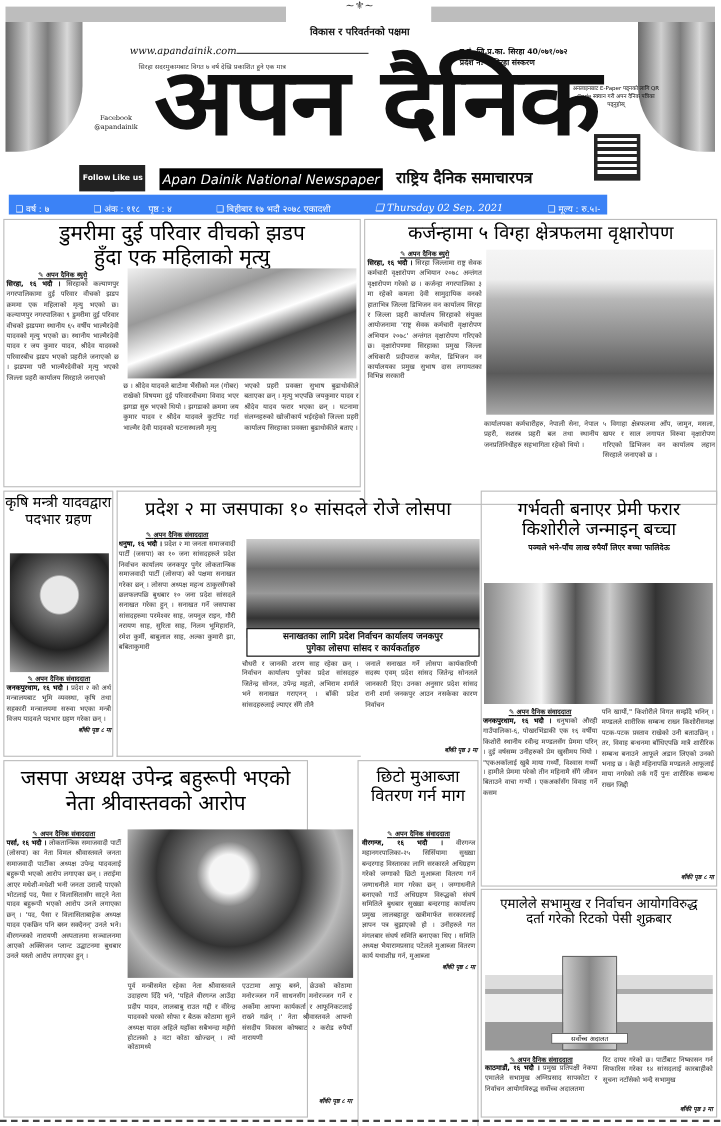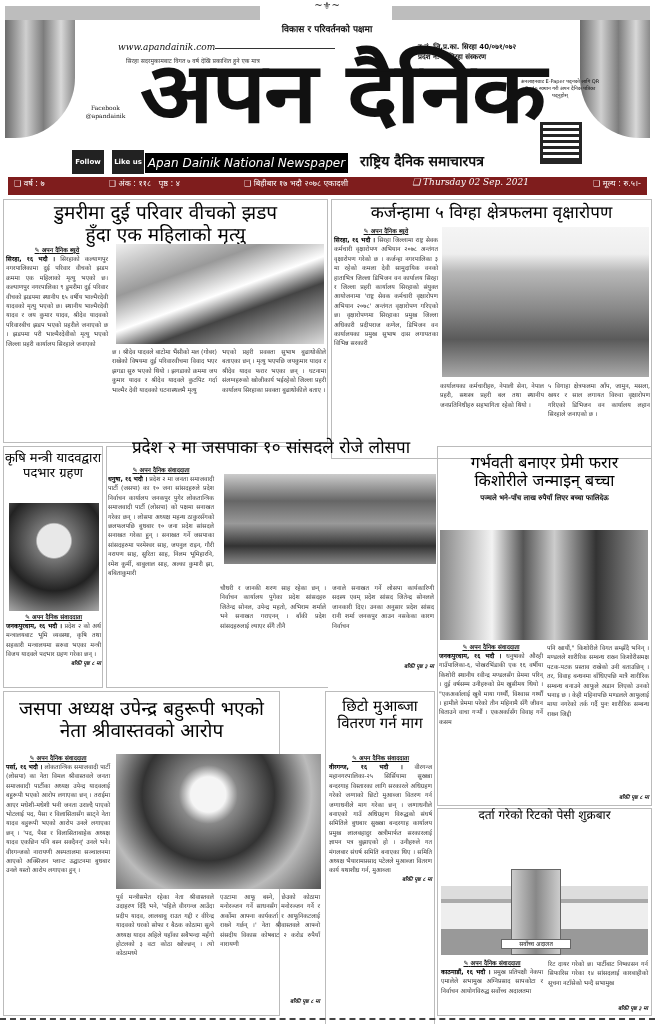--- a/index.html
+++ b/index.html
@@ -18,21 +18,21 @@
 .subline{left:126px;top:57px;font-size:6px;color:#333}
 .reg{left:418px;top:42px;font-size:7px;line-height:10px;font-weight:bold}
 .title{left:140px;top:48px;font-size:84px;font-weight:bold;line-height:90px;letter-spacing:-2px;font-family:"DejaVu Sans",sans-serif;transform:scaleX(1.15);transform-origin:left}
 .fb{left:78px;top:104px;width:55px;font-family:"DejaVu Serif",serif;font-size:6px;text-align:center;line-height:8px}
 .sbtn{top:150px;width:32px;height:24px;background:#222;color:#fff;font-size:7px;font-weight:bold;text-align:center;line-height:24px}
 .tag{left:145px;top:153px;width:203px;height:20px;background:#000;color:#fff;font-style:italic;font-size:12px;line-height:20px;text-align:center}
 .natl{left:360px;top:151px;font-size:14px;font-weight:bold}
 .qrtext{left:520px;top:78px;width:80px;font-size:5px;line-height:7px;text-align:center}
 .qr{left:540px;top:122px;width:42px;height:42px;background:
 repeating-linear-gradient(0deg,#000 0 3px,#fff 3px 6px),#000;border:3px solid #000;opacity:.85}
-.infobar{left:8px;top:177px;width:639px;height:18px;background:#7f1d1d;color:#fff;font-size:8px;display:flex;justify-content:space-between;align-items:flex-start;padding:0 6px}
+.infobar{left:8px;top:177px;width:544px;height:18px;background:#3b82f6;color:#fff;font-size:8px;display:flex;justify-content:space-between;align-items:flex-end;padding:0 6px}
 .infobar span{white-space:nowrap}
 .infobar .eng{font-family:"DejaVu Serif",serif;font-style:italic;font-size:9px}
 
 .box{border:1px solid #bbb}
 .hl{font-weight:normal;text-align:center;line-height:1.15;color:#000}
 .by{font-size:6px;font-weight:bold;text-decoration:underline;text-align:center}
 .body{font-size:6.2px;line-height:9.4px;text-align:justify;color:#333}
 .body b{color:#000}
 .cont{font-size:5.5px;font-style:italic;font-weight:bold;text-align:right}
 .img{background:linear-gradient(135deg,#d7d7d7,#8c8c8c 45%,#e3e3e3 70%,#5d5d5d)}
@@ -55,21 +55,21 @@
   <div class="abs reg">
     <div>द.नं. जि.प्र.का. सिरहा 40/०७१/०७२</div>
     <div>प्रदेश नं. २ सिरहा संस्करण</div>
   </div>
   <div class="abs title">अपन दैनिक</div>
   <div class="abs fb">
     <div>Facebook</div>
     <div>@apandainik</div>
   </div>
   <div class="abs sbtn" style="left:72px">Follow us</div>
-  <div class="abs sbtn" style="left:112px">Like us</div>
+  <div class="abs sbtn" style="left:100px">Like us</div>
   <div class="abs tag">Apan Dainik National Newspaper</div>
   <div class="abs natl">राष्ट्रिय दैनिक समाचारपत्र</div>
   <div class="abs qrtext">अनलाइनबाट E-Paper पढ्नको लागि QR Code स्क्यान गरी अपन दैनिक पत्रिका पढ्नुहोस्</div>
   <div class="abs qr"></div>
 </div>
 
 <div class="abs infobar">
   <span><span>❑</span> <span>वर्ष : ७</span></span>
   <span><span>❑</span> <span>अंक : ११८</span> &nbsp; <span>पृष्ठ : ४</span></span>
   <span><span>❑</span> <span>बिहीबार १७ भदौ २०७८ एकादशी</span></span>
@@ -105,27 +105,31 @@
   <div class="hl" style="font-size:13px">पदभार ग्रहण</div>
   <div class="abs img" style="left:5px;top:56px;width:90px;height:108px;background:radial-gradient(circle at 50% 35%,#e8e8e8 0 20%,#777 22%,#222 60%,#aaa)"></div>
   <div class="abs" style="left:2px;top:166px;width:95px">
     <div class="by"><span>✎</span> <span>अपन दैनिक संवाददाता</span></div>
     <div class="body"><b>जनकपुरधाम, १६ भदौ ।</b> <span>प्रदेश २ को अर्थ मन्त्रालयबाट भूमि व्यवस्था, कृषि तथा सहकारी मन्त्रालयमा सरुवा भएका मन्त्री विजय यादवले पदभार ग्रहण गरेका छन् ।</span></div>
     <div class="cont">बाँकी पृष्ठ ८ मा</div>
   </div>
 </div>
 
 <div class="abs box" style="left:106px;top:446px;width:222px;height:242px;border-right:none"></div>
-<div class="abs" style="left:106px;top:430px;width:330px;height:242px">
+<div class="abs" style="left:106px;top:446px;width:330px;height:242px">
   <div class="hl abs" style="left:0;top:8px;width:330px;font-size:17px">प्रदेश २ मा जसपाका १० सांसदले रोजे लोसपा</div>
   <div class="abs" style="left:2px;top:36px;width:106px">
     <div class="by"><span>✎</span> <span>अपन दैनिक संवाददाता</span></div>
     <div class="body"><b>धनुषा, १६ भदौ ।</b> <span>प्रदेश २ मा जनता समाजवादी पार्टी (जसपा) का १० जना सांसदहरुले प्रदेश निर्वाचन कार्यालय जनकपुर पुगेर लोकतान्त्रिक समाजवादी पार्टी (लोसपा) को पक्षमा सनाखत गरेका छन् । लोसपा अध्यक्ष महन्थ ठाकुरसँगको छलफलपछि बुधबार १० जना प्रदेश सांसदले सनाखत गरेका हुन् । सनाखत गर्ने जसपाका सांसदहरुमा परमेश्वर साह, जयनुल राइन, गौरी नरायण साह, सुरिता साह, निलम भूमिहारनि, रमेश कुर्मी, बाबुलाल साह, अल्का कुमारी झा, बबिताकुमारी</span></div>
   </div>
   <div class="abs img" style="left:118px;top:44px;width:212px;height:90px;background:linear-gradient(180deg,#ccc,#666 30%,#999 55%,#333 80%,#888)"></div>
+  <div class="abs caption" style="left:118px;top:125px;width:212px">
+    <div>सनाखतका लागि प्रदेश निर्वाचन कार्यालय जनकपुर</div>
+    <div>पुगेका लोसपा सांसद र कार्यकर्ताहरु</div>
+  </div>
   <div class="abs body" style="left:114px;top:153px;width:106px">चौधरी र जानकी शरण साह रहेका छन् । निर्वाचन कार्यालय पुगेका प्रदेश सांसदहरु जितेन्द्र सोनल, उपेन्द्र महतो, अभिराम शर्माले भने सनाखत गराएनन् । बाँकी प्रदेश सांसदहरुलाई ल्याएर सँगै तीनै</div>
   <div class="abs body" style="left:226px;top:153px;width:102px">जनाले सनाखत गर्ने लोसपा कार्यकारिणी सदस्य एवम् प्रदेश सांसद जितेन्द्र सोनलले जानकारी दिए। उनका अनुसार प्रदेश सांसद रानी शर्मा जनकपुर आउन नसकेका कारण निर्वाचन</div>
   <div class="abs cont" style="left:226px;top:232px;width:102px">बाँकी पृष्ठ ३ मा</div>
 </div>
 
 <div class="abs box" style="left:437px;top:446px;width:215px;height:360px;border-left:1px solid #bbb"></div>
 <div class="abs" style="left:437px;top:446px;width:215px;height:360px">
   <div class="hl" style="font-size:16px;margin-top:8px">गर्भवती बनाएर प्रेमी फरार</div>
   <div class="hl" style="font-size:16px">किशोरीले जन्माइन् बच्चा</div>
   <div style="font-size:7px;font-weight:bold;text-align:center;margin-top:2px">पञ्चले भने-पाँच लाख रुपैयाँ लिएर बच्चा फालिदेऊ</div>
@@ -155,20 +159,21 @@
   <div class="hl" style="font-size:15px;margin-top:6px">छिटो मुआब्जा</div>
   <div class="hl" style="font-size:15px">वितरण गर्न माग</div>
   <div class="abs" style="left:3px;top:62px;width:103px">
     <div class="by"><span>✎</span> <span>अपन दैनिक संवाददाता</span></div>
     <div class="body"><b>वीरगन्ज, १६ भदौ ।</b> <span>वीरगन्ज महानगरपालिका-२५ सिर्सियामा सुख्खा बन्दरगाह विस्तारका लागि सरकारले अधिग्रहण गरेको जग्गाको छिटो मुआब्जा वितरण गर्न जग्गाधनीले माग गरेका छन् । जग्गाधनीले बनाएको गाउँ अधिग्रहण विरुद्धको संघर्ष समितिले बुधबार सुख्खा बन्दरगाह कार्यालय प्रमुख लालबहादुर खत्रीमार्फत सरकारलाई ज्ञापन पत्र बुझाएको हो । उनीहरुले गत मंगलबार संघर्ष समिति बनाएका थिए । समिति अध्यक्ष भैयारामप्रसाद पटेलले मुआब्जा वितरण कार्य यथाशीघ्र गर्न, मुआब्जा</span></div>
     <div class="cont">बाँकी पृष्ठ ८ मा</div>
   </div>
 </div>
 
 <div class="abs box" style="left:437px;top:808px;width:215px;height:208px">
+  <div class="hl" style="font-size:12px;margin-top:6px">एमालेले सभामुख र निर्वाचन आयोगविरुद्ध</div>
   <div class="hl" style="font-size:12px">दर्ता गरेको रिटको पेसी शुक्रबार</div>
   <div class="abs" style="left:3px;top:60px;width:207px;height:86px;background:linear-gradient(180deg,#fff 0 20%,#ddd 20% 35%,#aaa 35% 40%,#eee 40% 70%,#999 70% 100%)">
     <div class="abs" style="left:70px;top:0;width:50px;height:86px;background:linear-gradient(90deg,#ccc,#888,#ccc);border:1px solid #666"></div>
     <div class="abs" style="left:60px;top:70px;width:70px;font-size:6px;text-align:center;background:#fff;border:1px solid #666">सर्वोच्च अदालत</div>
   </div>
   <div class="abs" style="left:3px;top:150px;width:102px">
     <div class="by"><span>✎</span> <span>अपन दैनिक संवाददाता</span></div>
     <div class="body"><b>काठमाडौं, १६ भदौ ।</b> <span>प्रमुख प्रतिपक्षी नेकपा एमालेले सभामुख अग्निप्रसाद सापकोटा र निर्वाचन आयोगविरुद्ध सर्वोच्च अदालतमा</span></div>
   </div>
   <div class="abs body" style="left:110px;top:150px;width:100px">रिट दायर गरेको छ। पार्टीबाट निष्कासन गर्न सिफारिस गरेका १४ सांसदलाई कारबाहीको सूचना नटाँसेको भन्दै सभामुख</div>

